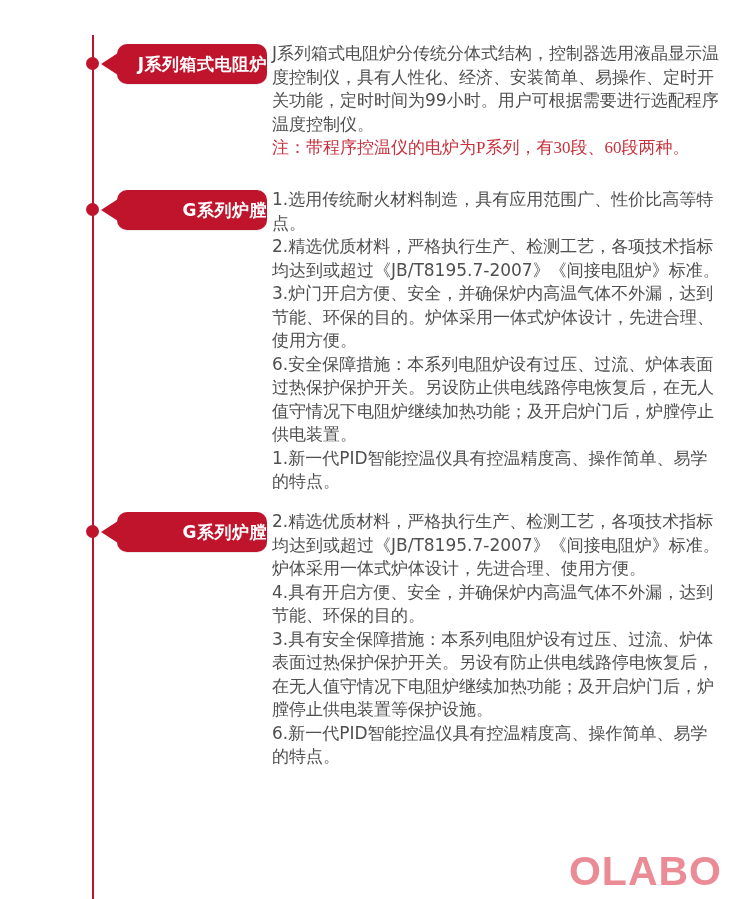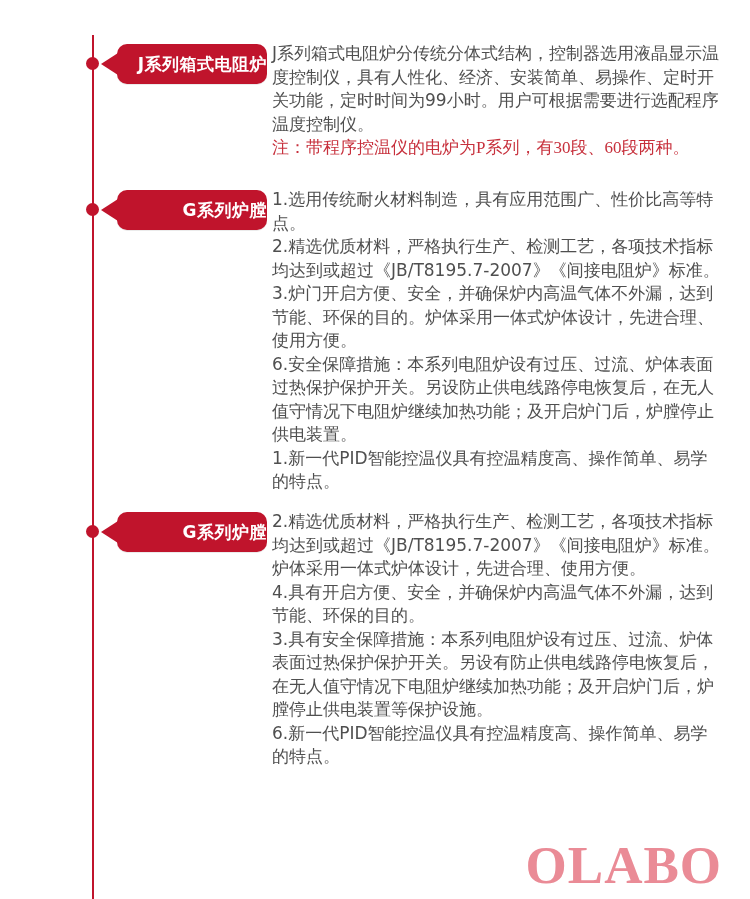--- a/index.html
+++ b/index.html
@@ -42,22 +42,22 @@
   .content {
     position:absolute; left:272px; top:2px; width:452px;
     font-size:17px; line-height:23.5px; color:var(--text,#4f4f4f);
     z-index:2;
   }
   .content p { margin:0; }
   .content p.accent { color:var(--note,#c7303c);font-family:Liberation Serif, serif; }
 
   .logo {
     position:absolute; right:28px; bottom:4px; z-index:1;
-    font-family:Liberation Serif, serif;
-    font-size:53px; font-weight:bold; letter-spacing:1px;
+    font-family:Liberation Sans, sans-serif;
+    font-size:41px; font-weight:bold; letter-spacing:1px;
     color:var(--logo,#ea8b96);
   }
 </style>
 </head>
 <body>
 
 <div class="page">
 
   <div class="timeline"></div>
 

